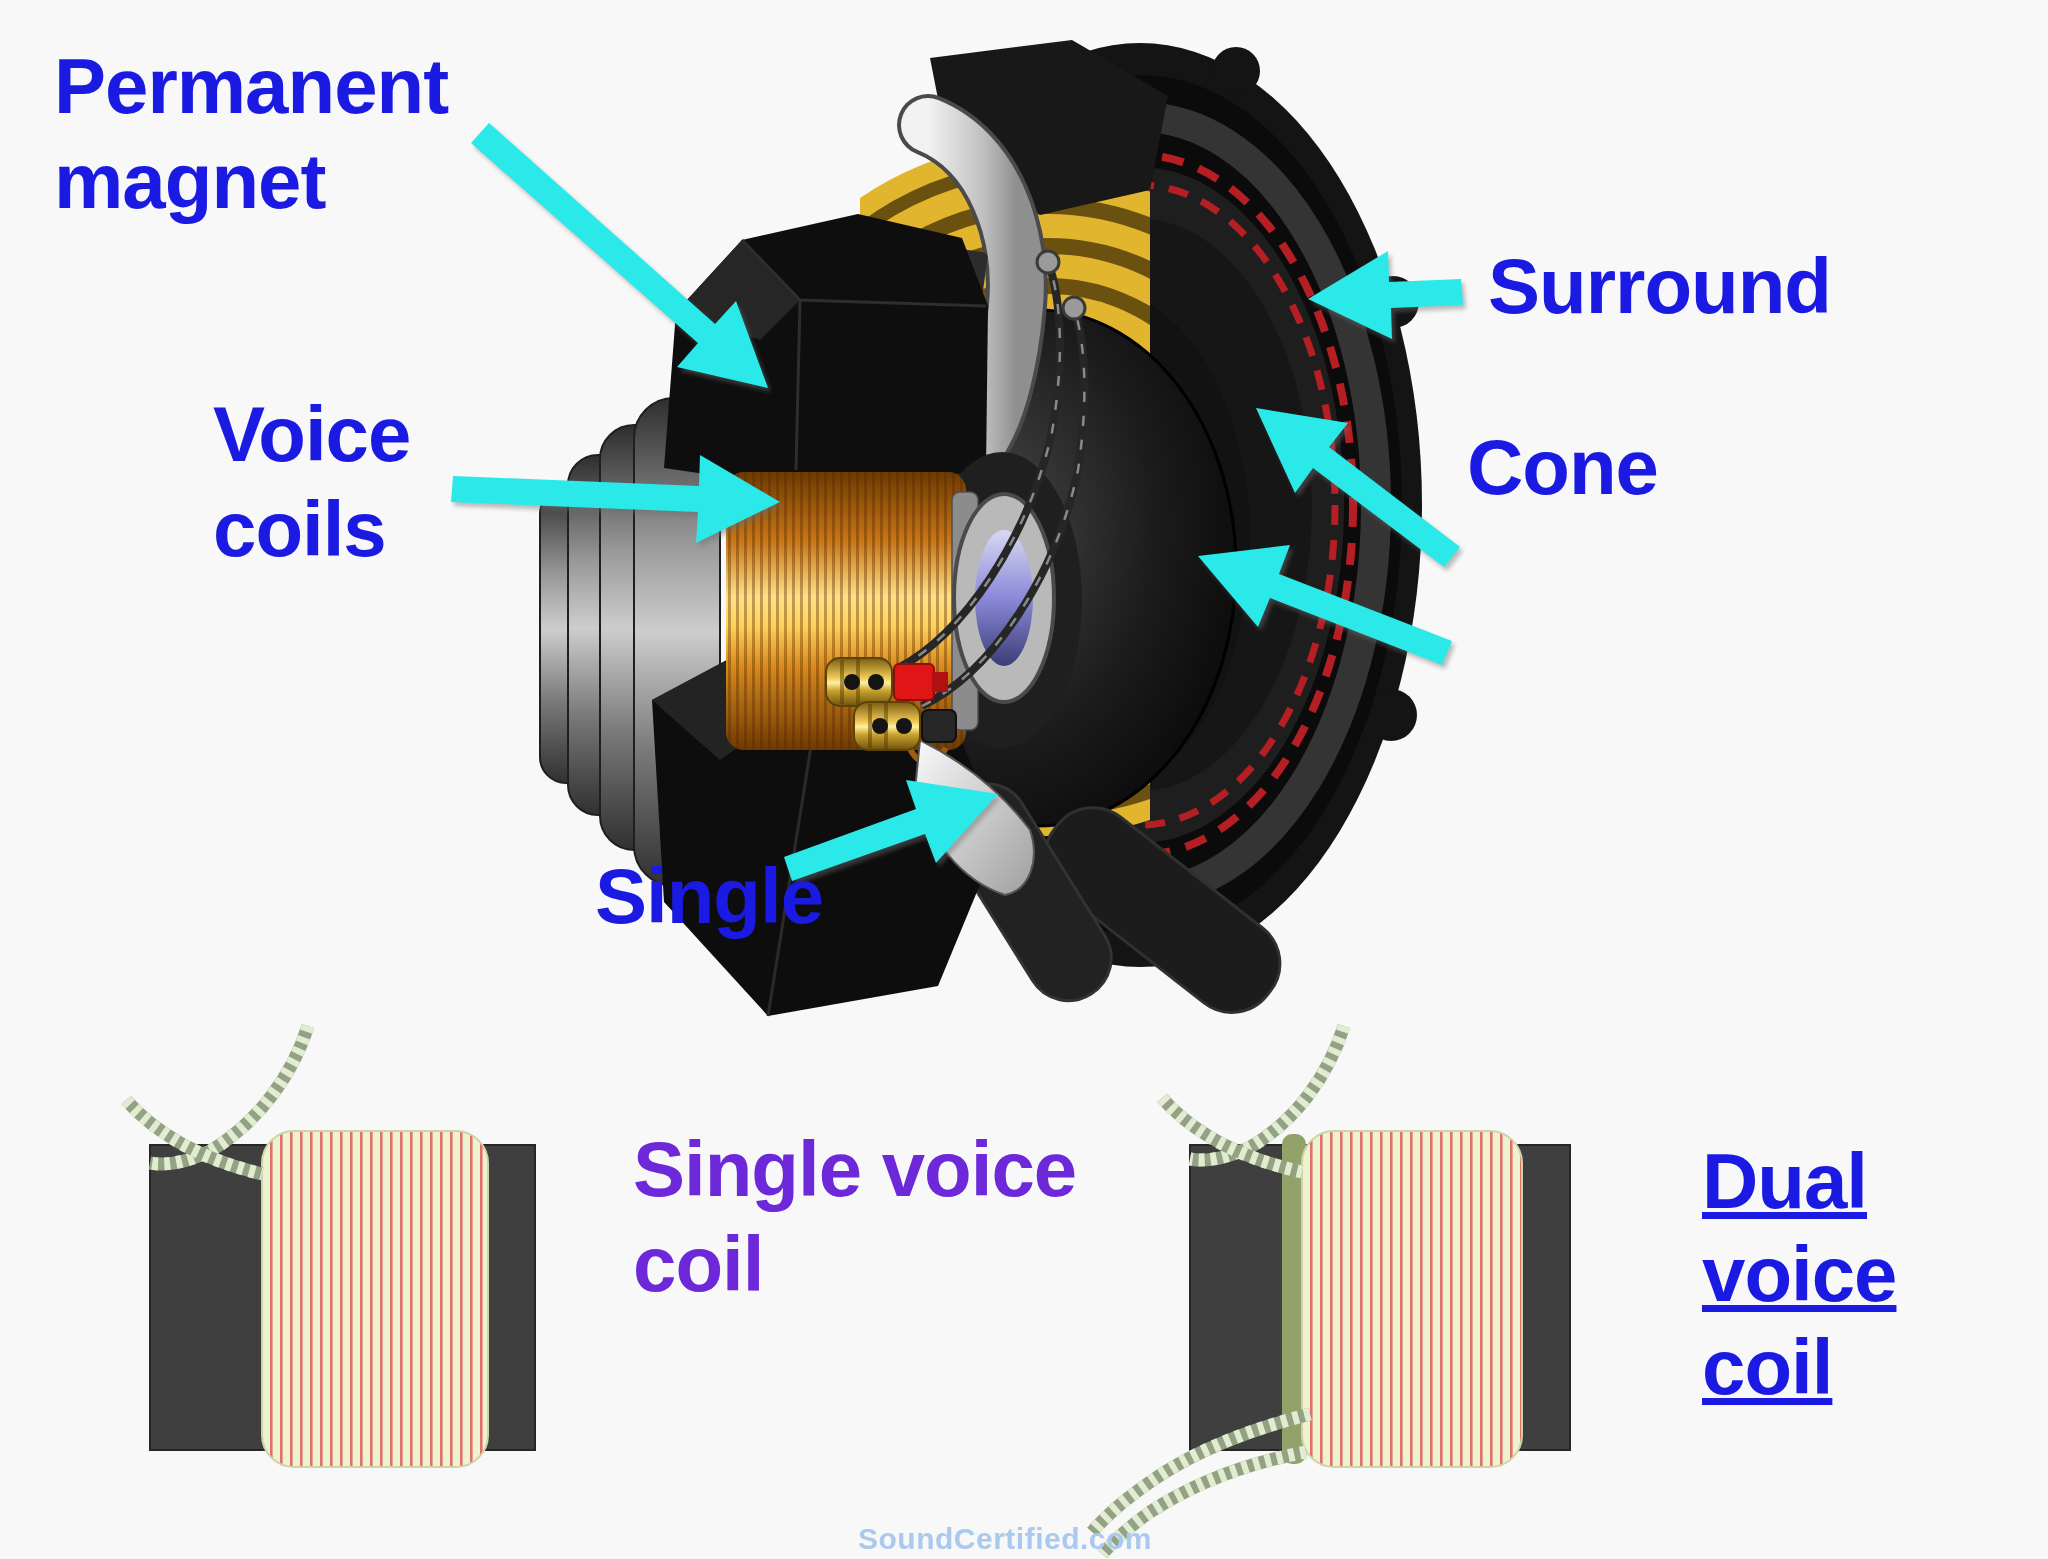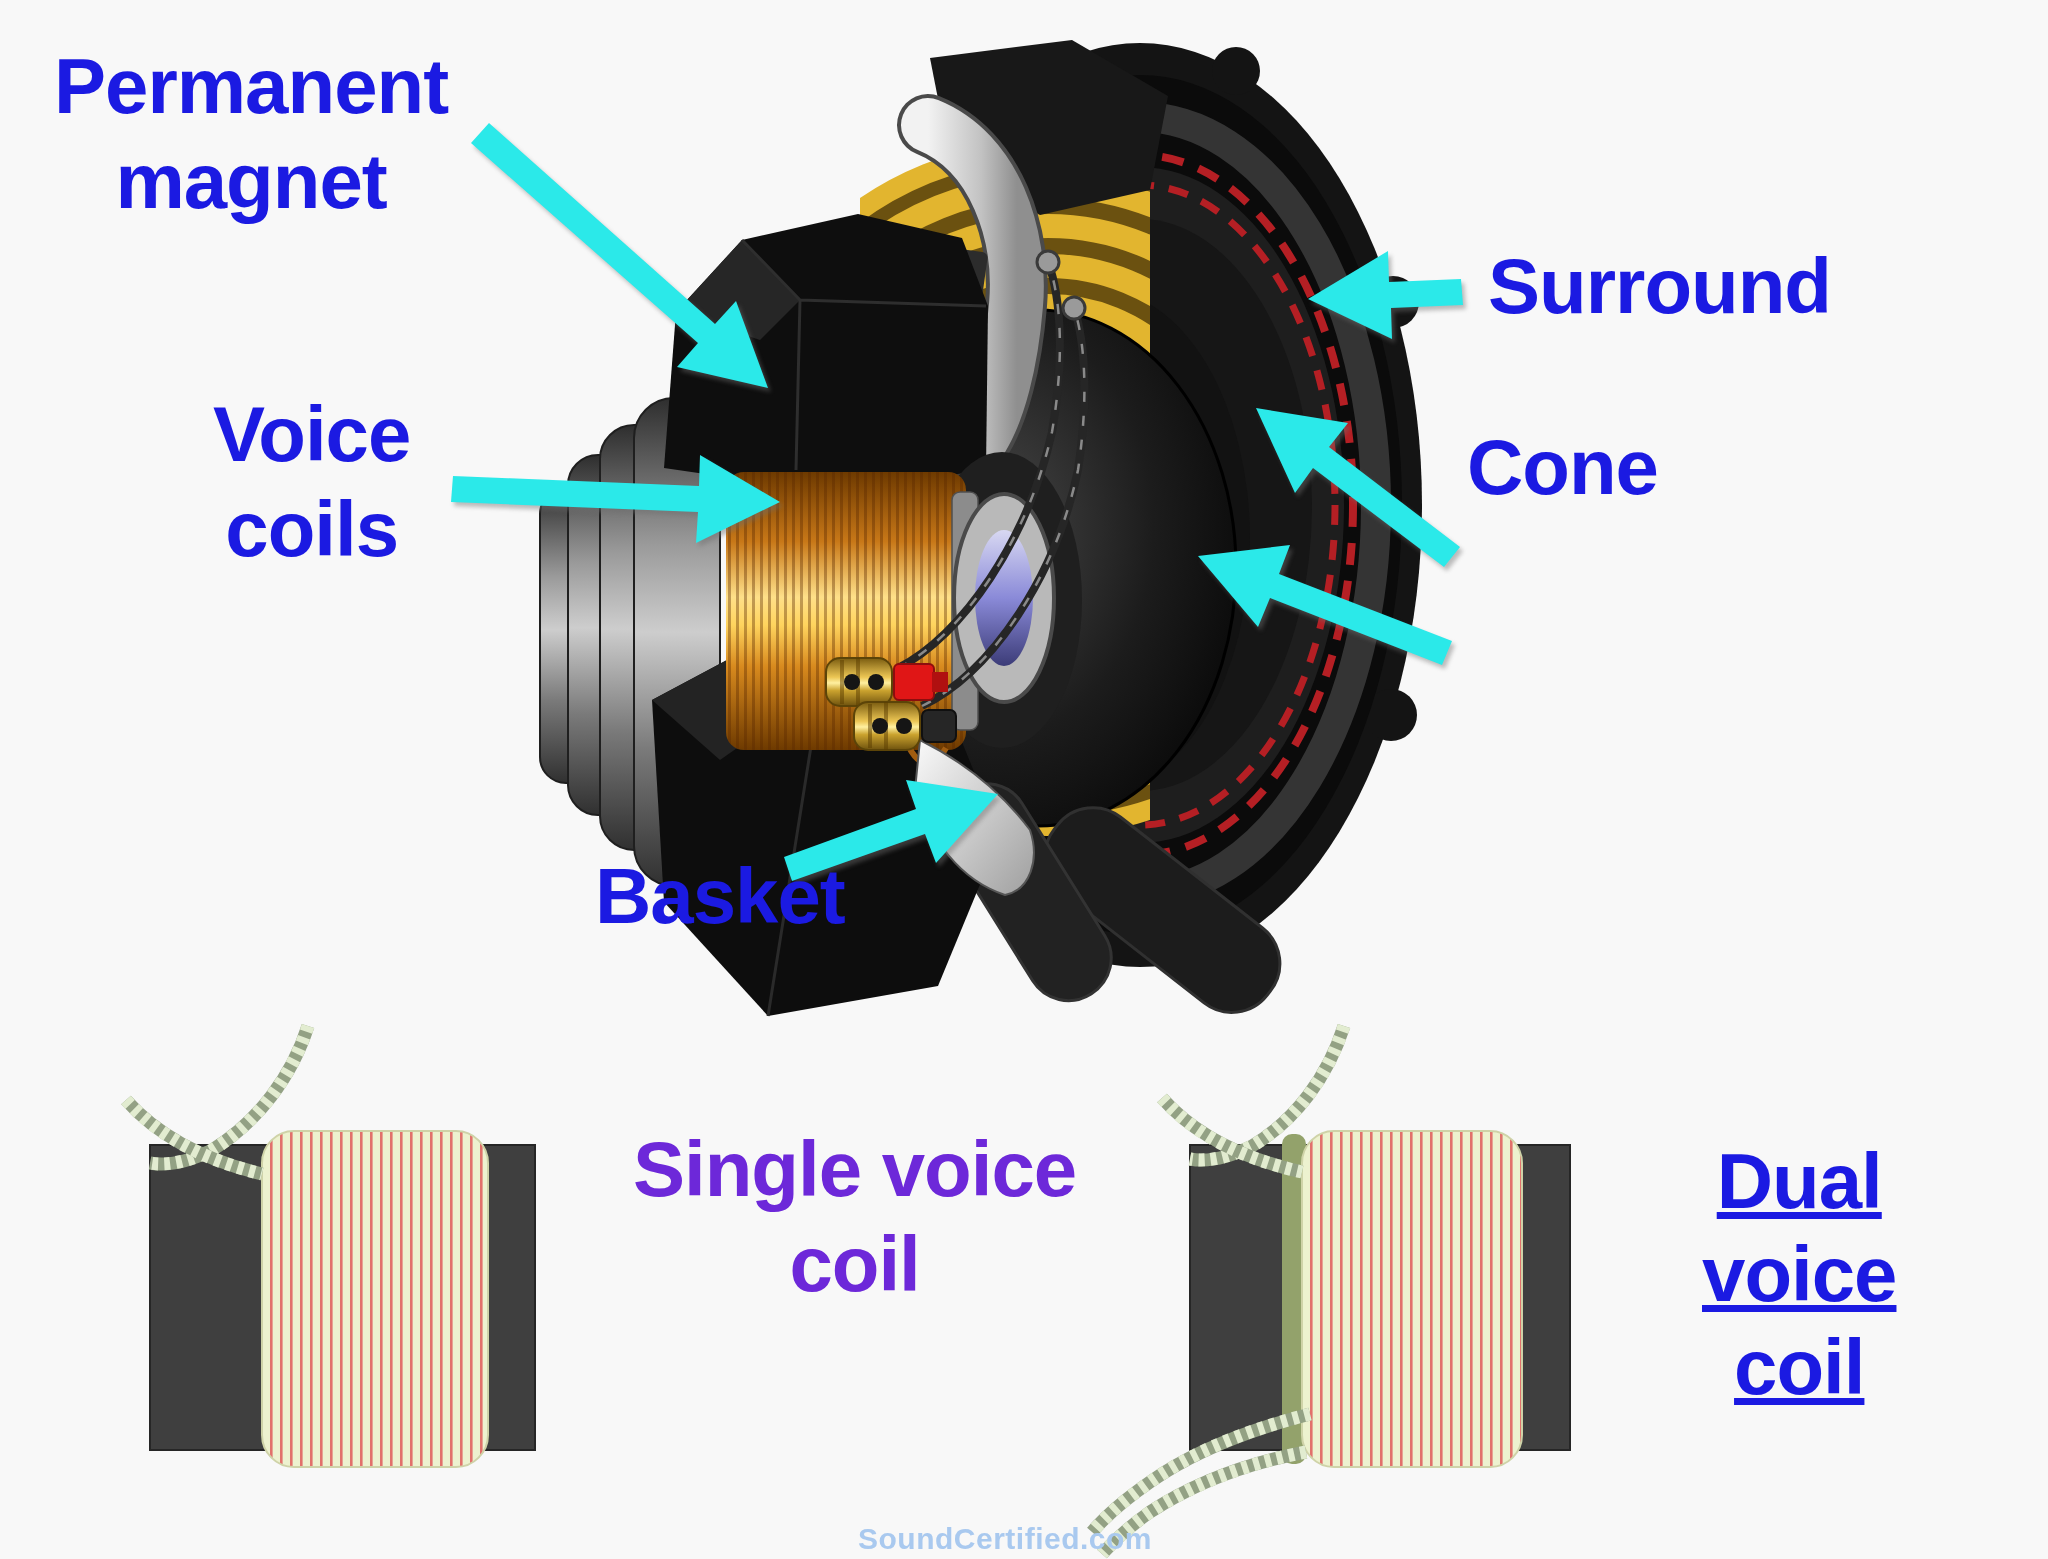--- a/index.html
+++ b/index.html
@@ -16,21 +16,21 @@
   #l-basket{left:595px;top:849px;}
   #l-single{left:633px;top:1122px;}
   #l-dual{left:1702px;top:1135px;line-height:93px;}
   #watermark{position:absolute;left:858px;top:1522px;font:700 30px/34px "Liberation Sans",sans-serif;
              color:#a9c9ef;letter-spacing:0.5px;}
   .arrows{filter:drop-shadow(3px 4px 2px rgba(110,110,110,.45));}
 </style>
 </head>
 <body>
 
-<div class="stage" style="background: rgb(248, 248, 248); text-align: center;">
+<div class="stage" style="background: rgb(248, 248, 248);">
 
 <svg id="art" viewBox="0 0 2048 1559">
   <defs>
     <linearGradient id="gradSlab" x1="0" y1="0" x2="0" y2="1">
       <stop offset="0" stop-color="#2e2e2e"></stop>
           <stop offset=".3" stop-color="#9a9a9a"></stop>
       <stop offset=".48" stop-color="#cdcdcd"></stop>
           <stop offset=".72" stop-color="#7a7a7a"></stop>
       <stop offset="1" stop-color="#303030"></stop>
     </linearGradient>
@@ -207,21 +207,21 @@
     <polygon fill="#2be9e9" points="792,881 925,834 936,863 998,794 906,780 916,809 784,857"></polygon>
   </g>
 </svg>
 
 <div class="diagram-label" id="l-perm" style="color: rgb(27, 26, 226);">Permanent
 magnet</div>
 <div class="diagram-label" id="l-voice" style="color: rgb(27, 26, 226);">Voice
 coils</div>
 <div class="diagram-label" id="l-surround" style="color: rgb(27, 26, 226);">Surround</div>
 <div class="diagram-label" id="l-cone" style="color: rgb(27, 26, 226);">Cone</div>
-<div class="diagram-label" id="l-basket" style="color: rgb(27, 26, 226);">Basket</div>
+<div class="diagram-label" id="l-basket" style="color: rgb(27, 26, 226);">Single</div>
 <div class="diagram-label" id="l-single" style="color: #6d28d9;">Single voice
 coil</div>
 <div class="diagram-label" id="l-dual" style="color: rgb(27, 26, 226); text-decoration: underline;">Dual
 voice
 coil</div>
 <div id="watermark" style="color: rgb(169, 201, 239);">SoundCertified.com</div>
 
 </div>
 
 </body></html>

